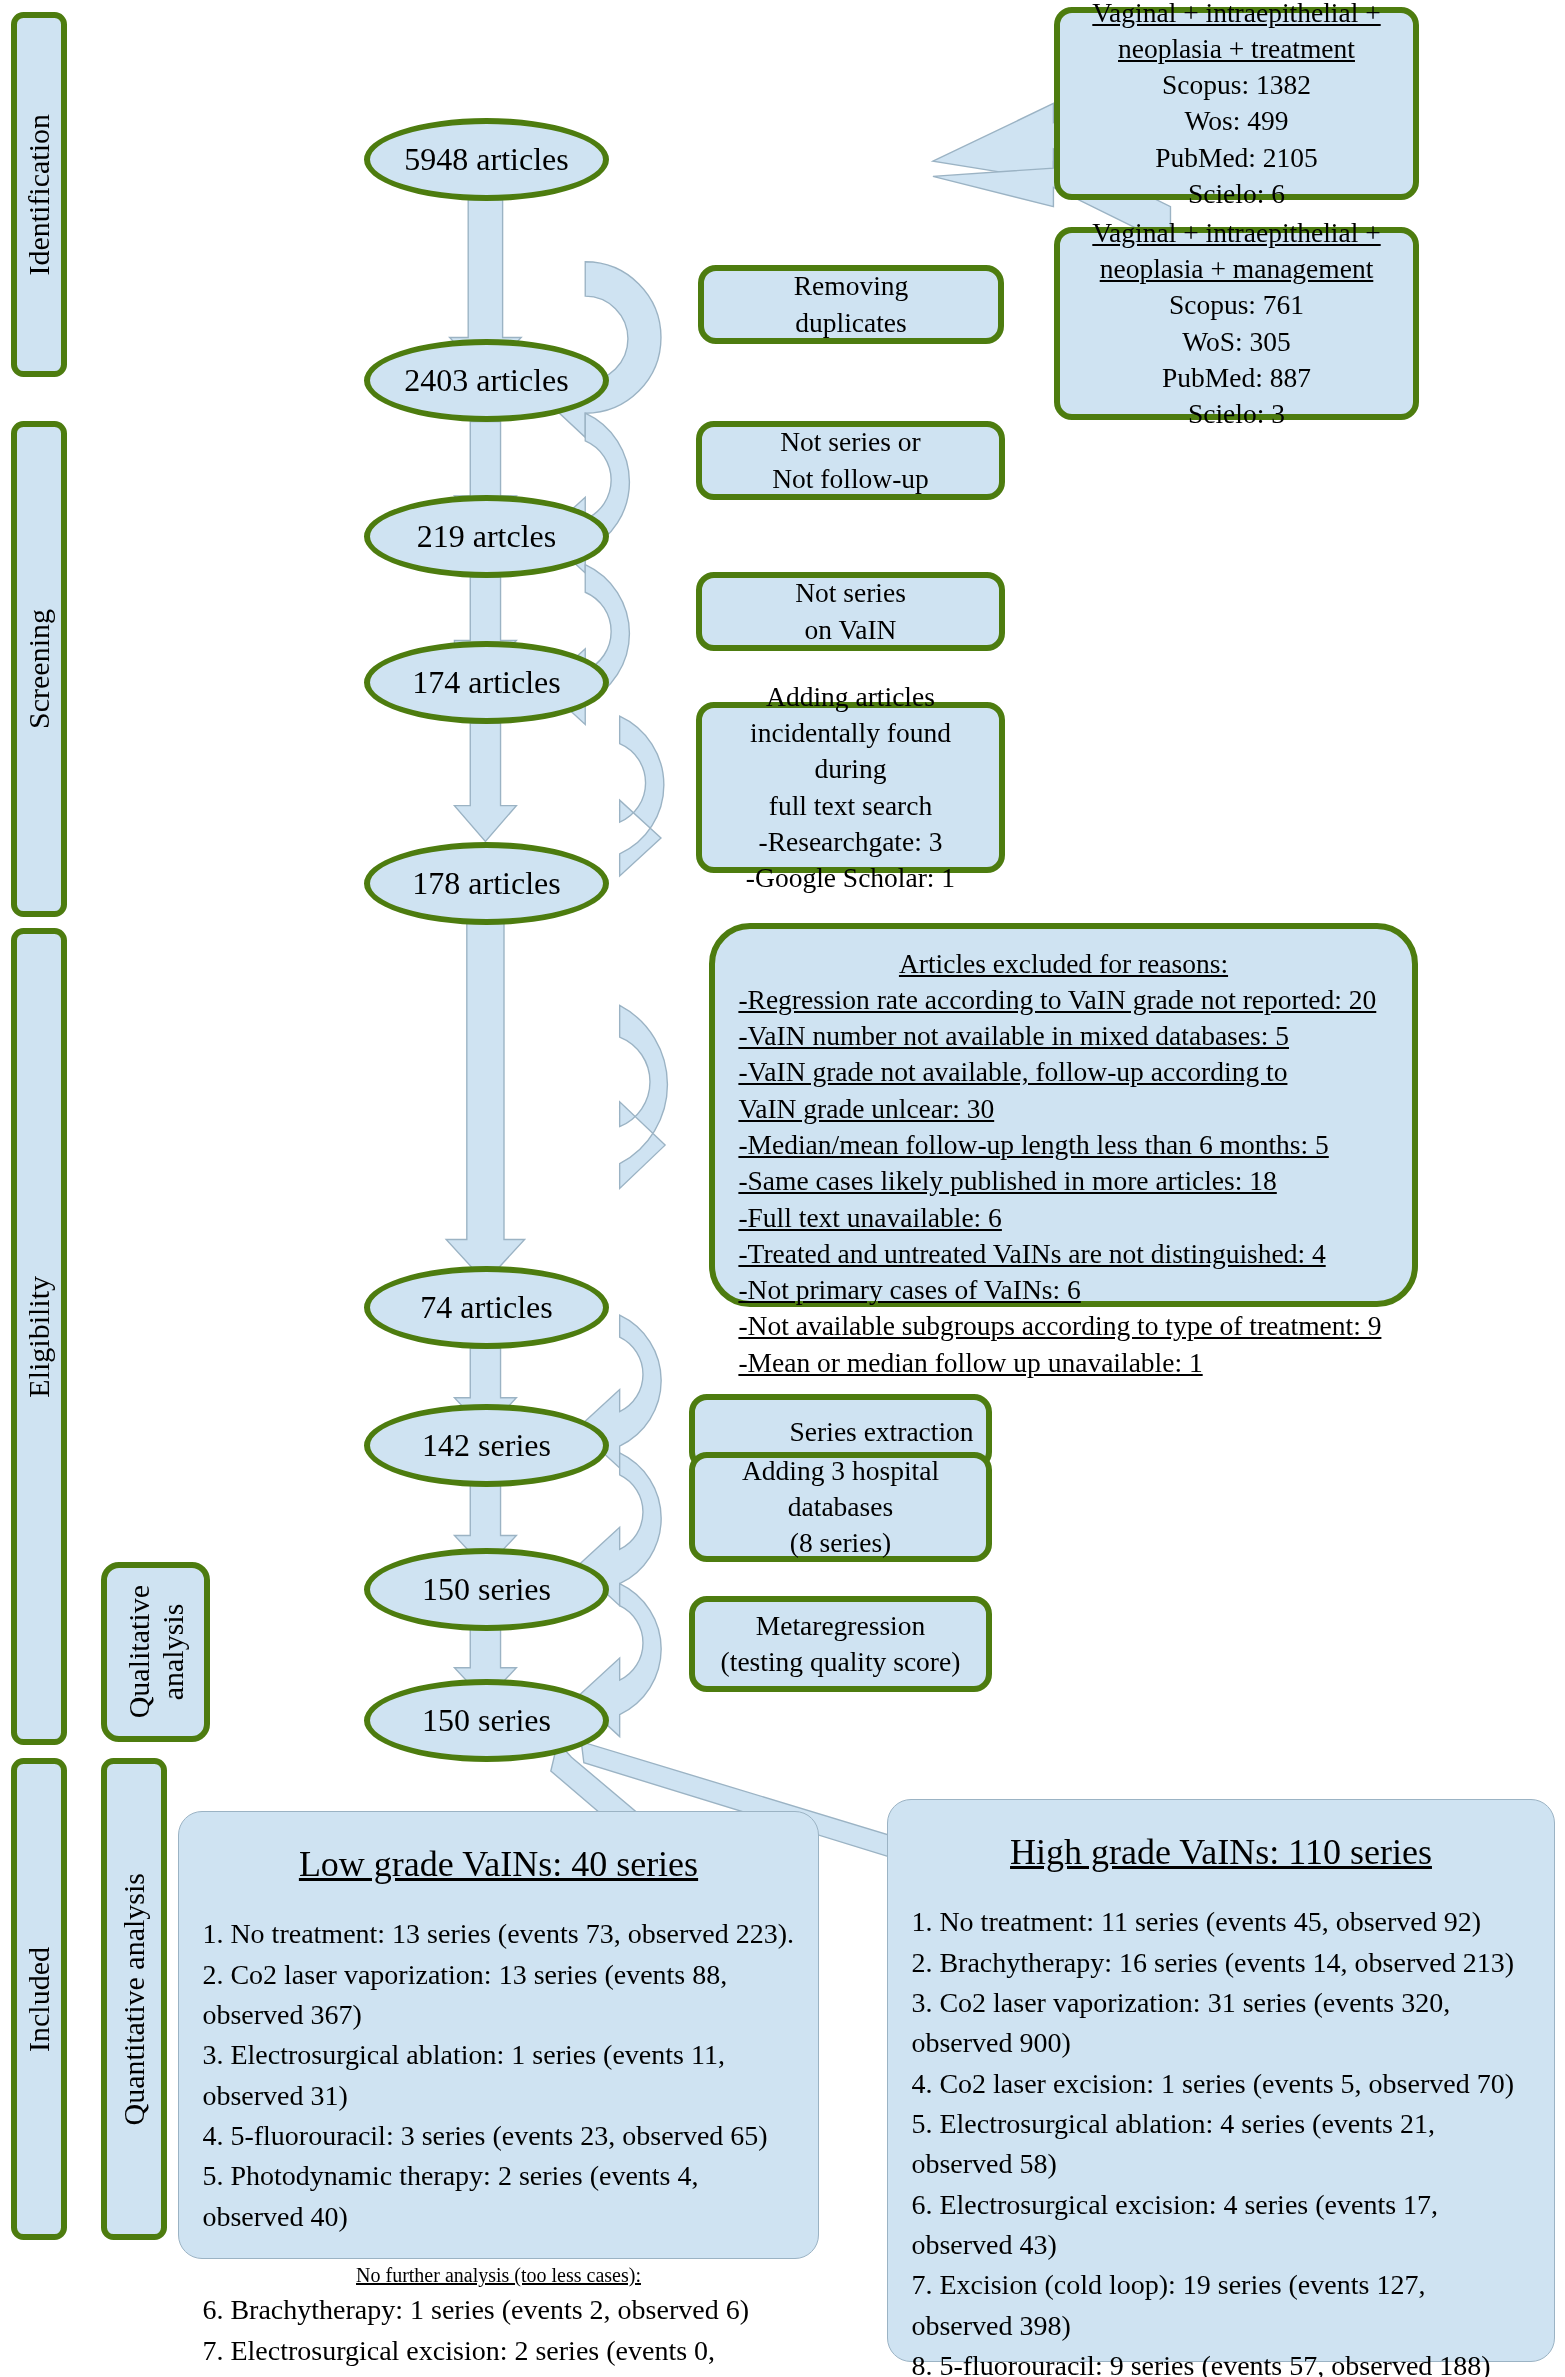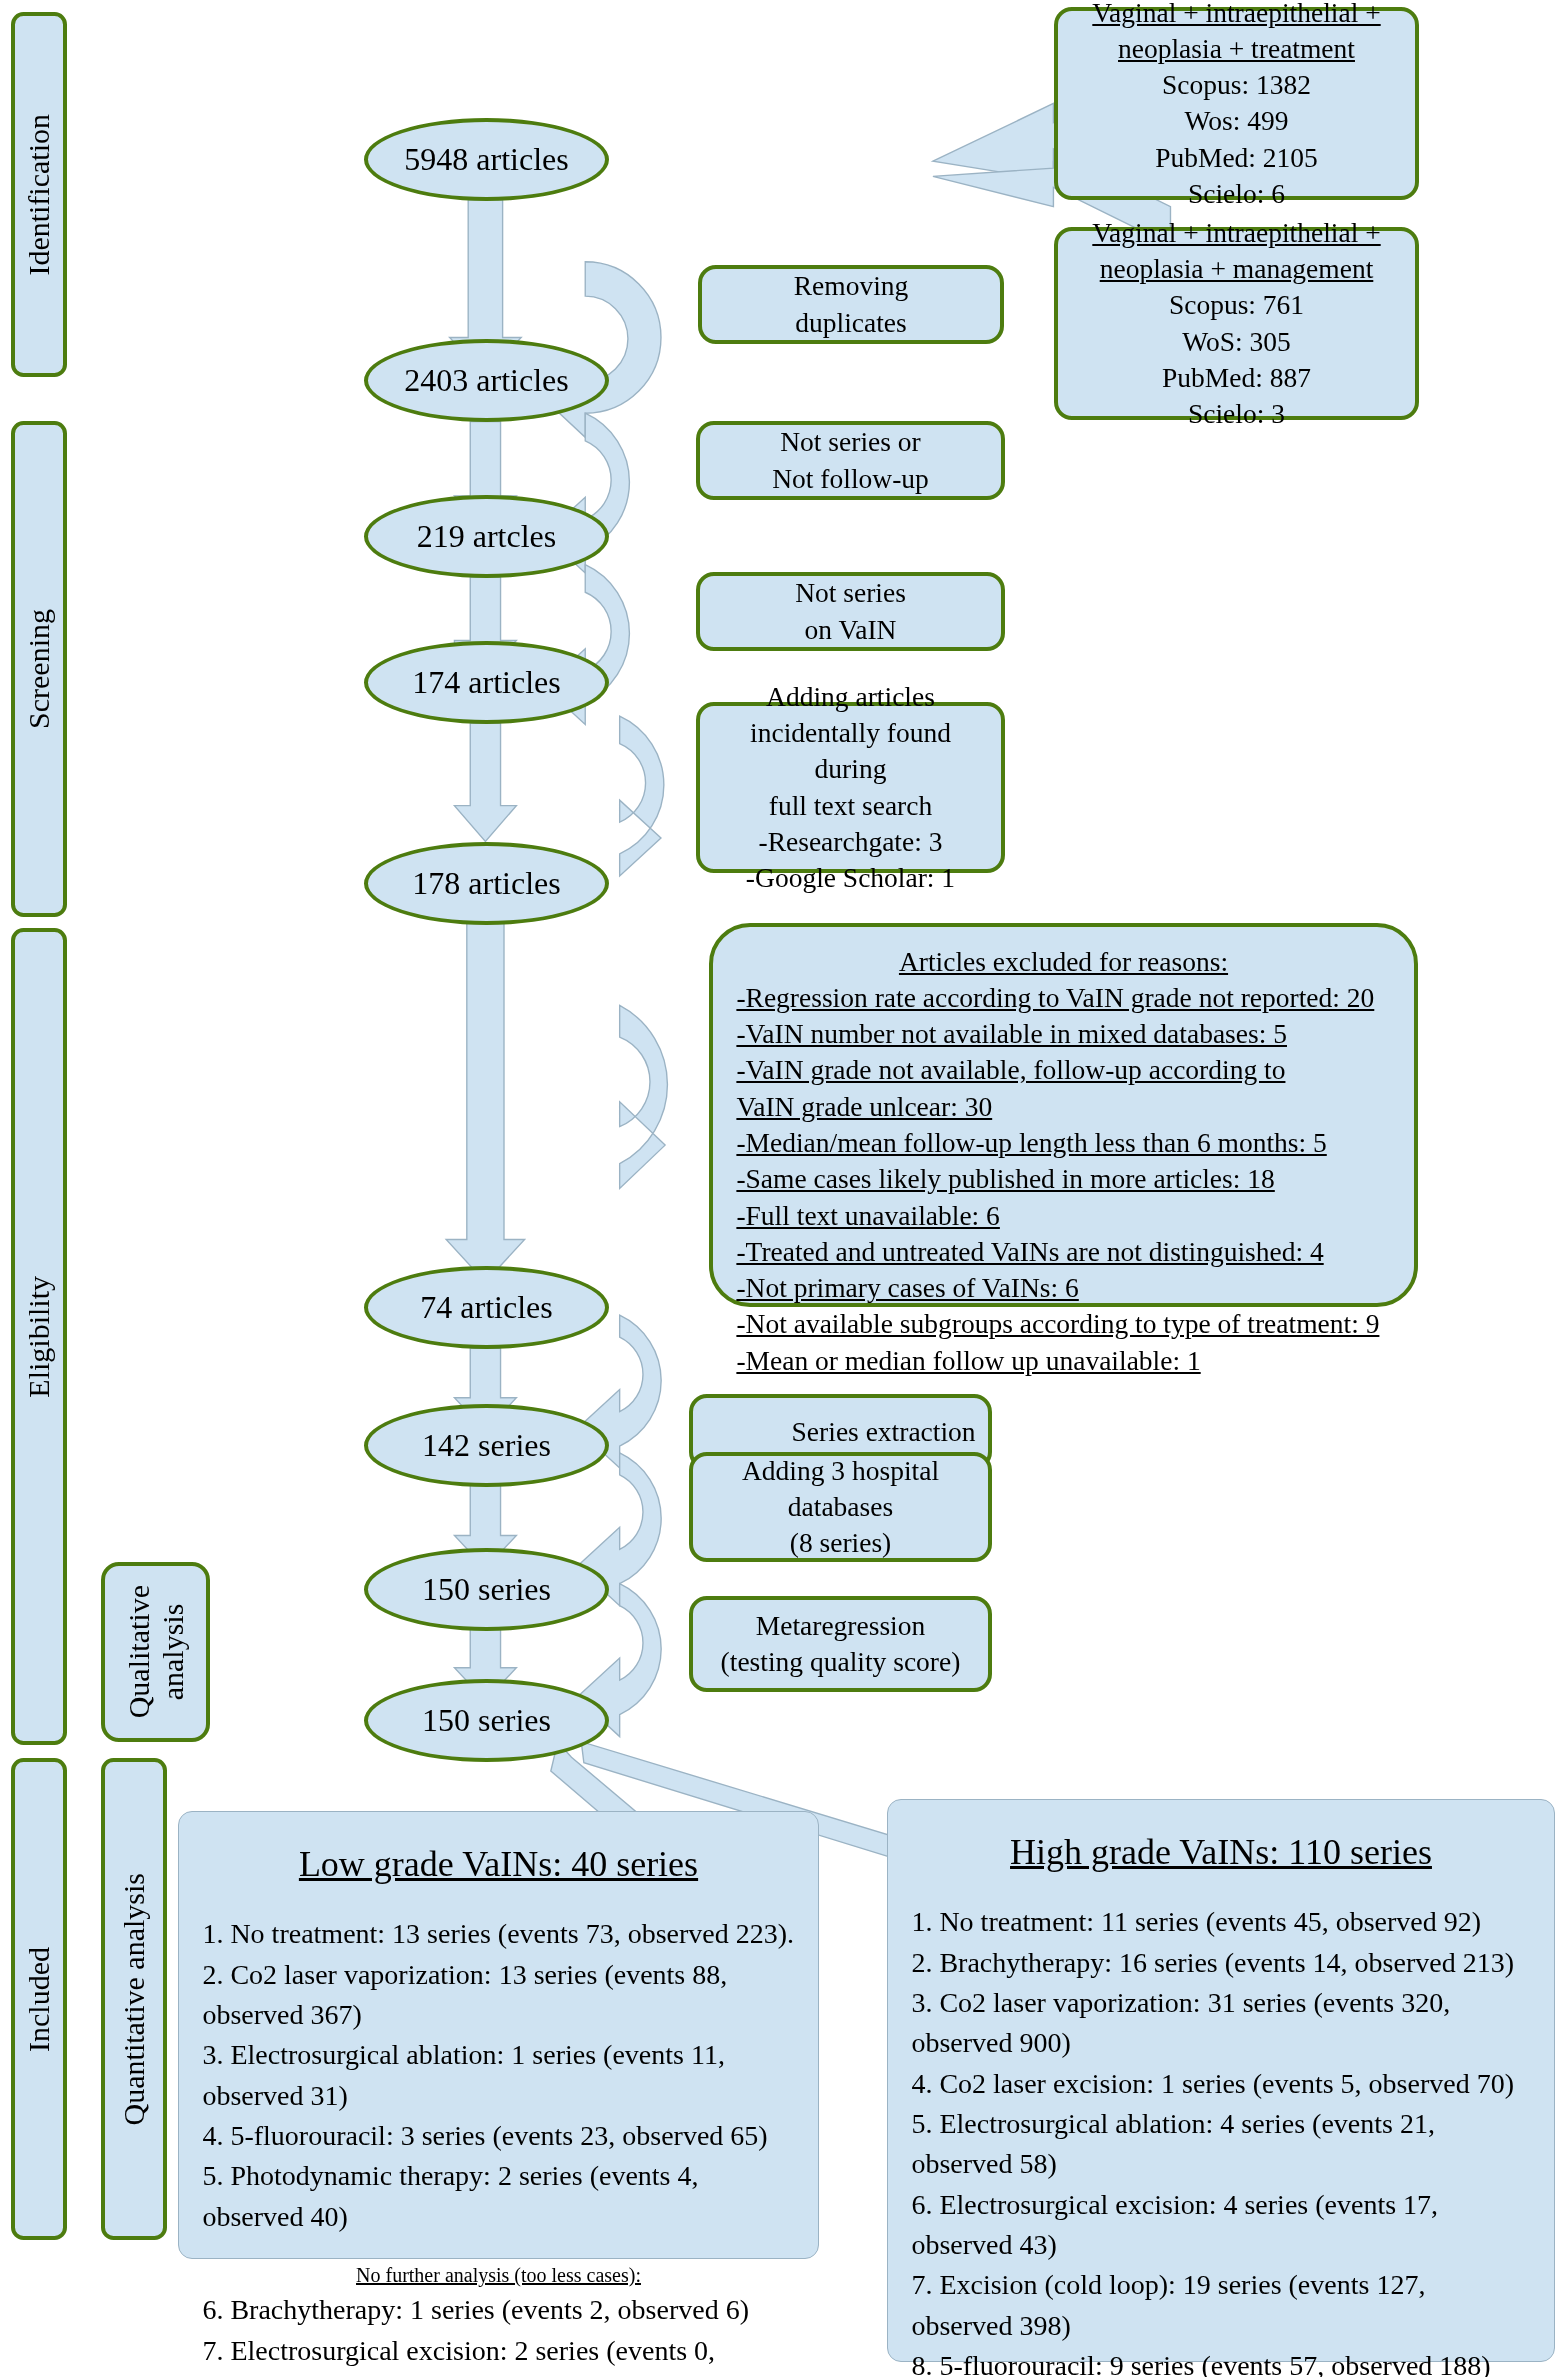--- a/index.html
+++ b/index.html
@@ -1,36 +1,36 @@
 <!DOCTYPE html>
 <html style="font-size:11px"><head>
 <meta charset="utf-8">
 <style>
   html,body{margin:0;padding:0;background:#ffffff;}
   body{font-family:"Liberation Serif","DejaVu Serif",serif;color:#000;}
   #page{position:relative;width:1565px;height:2377px;background:#fff;overflow:hidden;}
 
   
-  .shape{position:absolute;box-sizing:border-box;background:#cfe3f2;border:4px solid #4d7c0f;}
+  .shape{position:absolute;box-sizing:border-box;background:#cfe3f2;border:6px solid #4d7c0f;}
   .rrect{border-radius:18px;}
   .ellipse{border-radius:50%;display:flex;align-items:center;justify-content:center;}
   .stage{border-radius:12.4px;display:flex;align-items:center;justify-content:center;}
   .stage span{
      writing-mode:vertical-rl;transform:rotate(180deg);
      white-space:pre;font-size:30px;line-height:1.12;text-align:center;
   }
   .box{display:flex;align-items:center;justify-content:center;text-align:center;padding:6.9px 12.4px;}
   .ellipse .lbl{font-size:32px;white-space:nowrap;}
   .box .txt{font-size:27.5px;line-height:1.32;white-space:pre-line;}
   .box .txt.left{text-align:left;}
   .u{text-decoration:underline;}
 
   
   .panel{position:absolute;box-sizing:border-box;background:#cfe3f2;border:1px solid #9bb3c4;
-         border-radius:14px;padding:19px 23.4px 18px 23.4px;}
+         border-radius:24px;padding:19px 23.4px 18px 23.4px;}
   .panel .ptitle{font-size:36px;text-align:center;text-decoration:underline;margin:12.4px 0 29px 0;}
   .panel .plist{font-size:28px;line-height:1.44;white-space:pre-line;}
   .panel .psub{font-size:20px;text-align:center;text-decoration:underline;margin:27.5px 0 2.8px 0;}
 
   
   #links{position:absolute;left:0;top:0;width:1565px;height:2377px;pointer-events:none;}
   .arw{fill:#cfe3f2;stroke:#9bb3c4;stroke-width:2;}
 </style>
 </head>
 <body>

